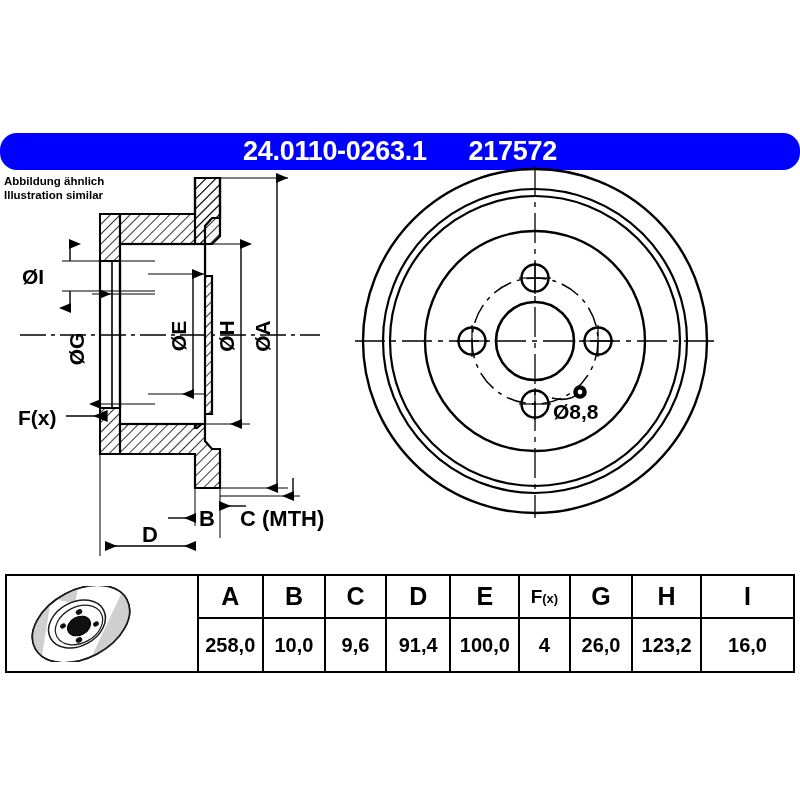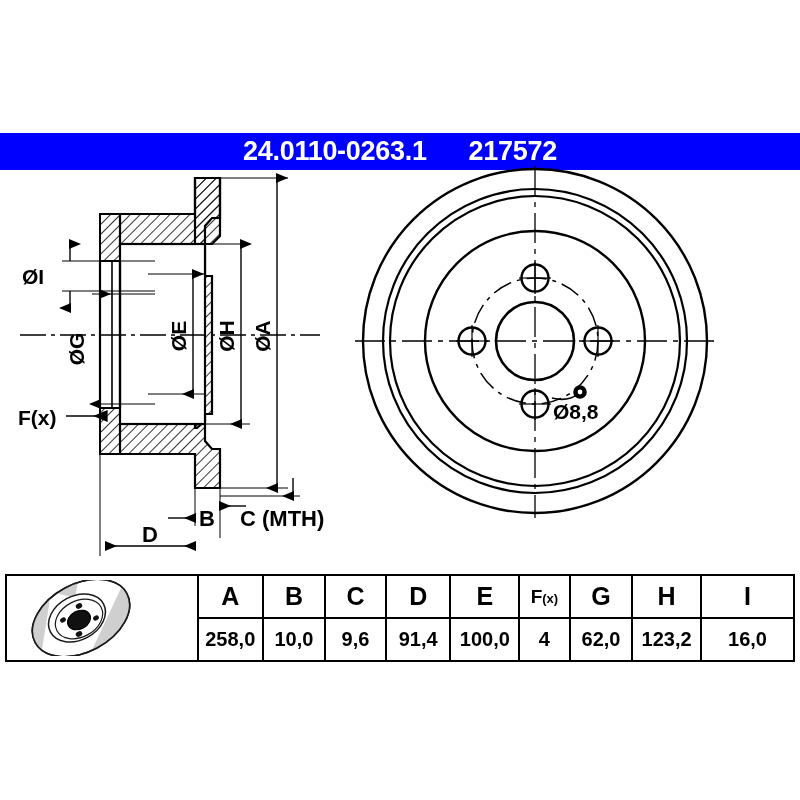--- a/index.html
+++ b/index.html
@@ -31,20 +31,21 @@
     position: absolute;
     left: 0;
     top: 133px;
     width: 800px;
     height: 37px;
     background: #0000ff;
     display: flex;
     align-items: center;
     justify-content: center;
     gap: 42px;
+    border-radius: 17px;
   }
   .title-bar .part-no,
   .title-bar .ref-no {
     color: #ffffff;
     font-weight: bold;
     font-size: 27px;
     letter-spacing: -0.3px;
     line-height: 1;
     white-space: nowrap;
   }
@@ -88,21 +89,21 @@
   }
   table.spec td {
     border: 2px solid #000000;
     text-align: center;
     vertical-align: middle;
     padding: 0;
     font-weight: bold;
     color: #000;
   }
   table.spec td.hdr { font-size: 25px; height: 43px; }
-  table.spec td.val { font-size: 20px; height: 43px; }
+  table.spec td.val { font-size: 20px; height: 54px; }
   table.spec td.fx  { font-size: 19px; }
   table.spec td.fx .sub { font-size: 13px; }
   td.icon-cell { padding: 0; }
   .icon-cell-inner {
     width: 100%;
     height: 100%;
     display: flex;
     align-items: center;
     justify-content: flex-start;
     padding-left: 12px;
@@ -125,20 +126,24 @@
 </head>
 <body>
 
 <div id="sheet">
 
   <div class="title-bar">
     <span class="part-no">24.0110-0263.1</span>
     <span class="ref-no">217572</span>
   </div>
 
+  <div class="note-block">
+    <div>Abbildung ähnlich</div>
+    <div>Illustration similar</div>
+  </div>
 
   <svg id="drawing" viewBox="0 0 800 400">
     <defs>
       <pattern id="hatch" width="7" height="7" patternTransform="rotate(45)" patternUnits="userSpaceOnUse">
         <line x1="0" y1="0" x2="0" y2="7" stroke="#000" stroke-width="1.6"></line>
       </pattern>
       <marker id="ar-up" markerWidth="9" markerHeight="9" refX="4.5" refY="8" orient="auto">
         <path d="M4.5,0 L8.2,9 L0.8,9 Z" fill="#000"></path>
       </marker>
       <marker id="ar-dn" markerWidth="9" markerHeight="9" refX="4.5" refY="1" orient="auto">
@@ -303,21 +308,21 @@
         <td class="hdr" style="width:68px">H</td>
         <td class="hdr" style="width:92px">I</td>
       </tr>
       <tr>
         <td class="val">258,0</td>
         <td class="val">10,0</td>
         <td class="val">9,6</td>
         <td class="val">91,4</td>
         <td class="val">100,0</td>
         <td class="val">4</td>
-        <td class="val">62,0</td>
+        <td class="val">26,0</td>
         <td class="val">123,2</td>
         <td class="val">16,0</td>
       </tr>
     </tbody>
       </table>
   </div>
 
 </div>
 
 </body></html>

